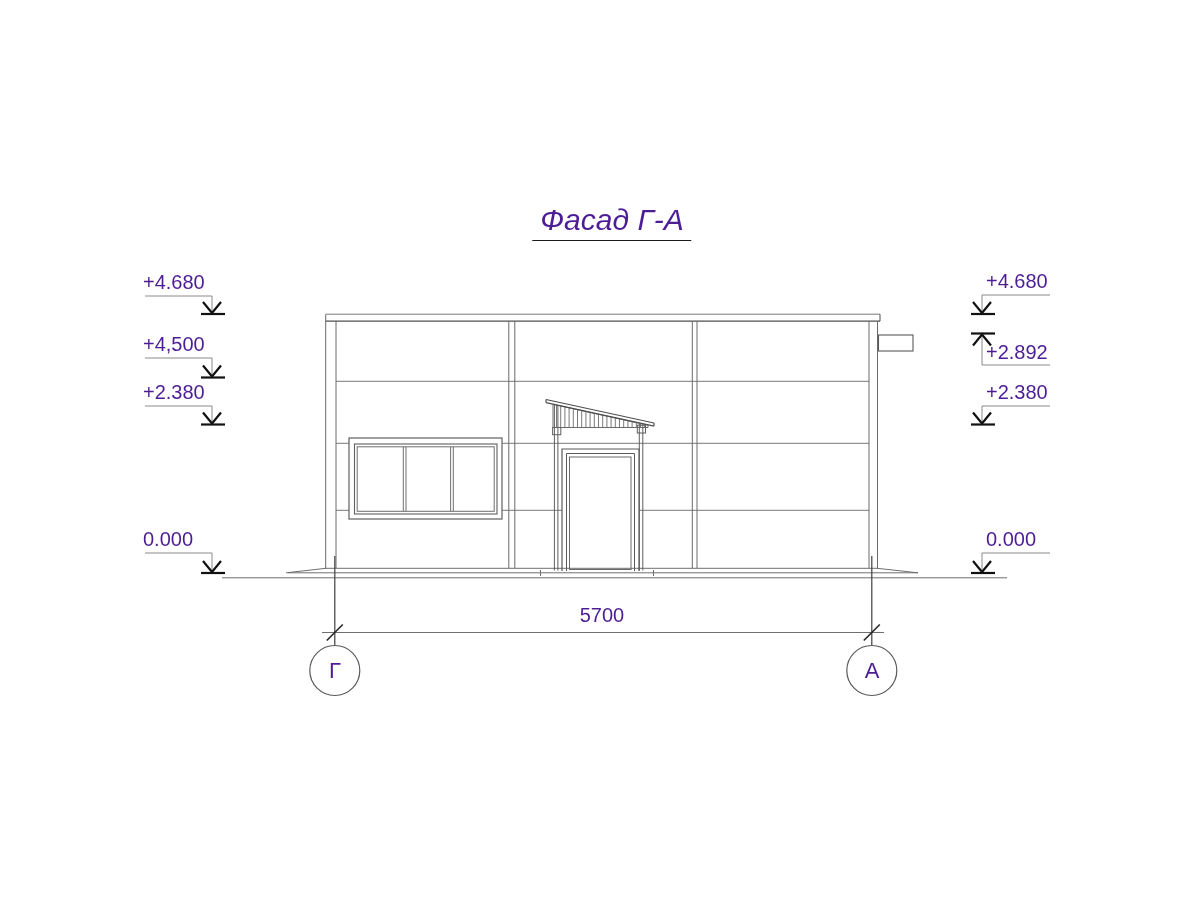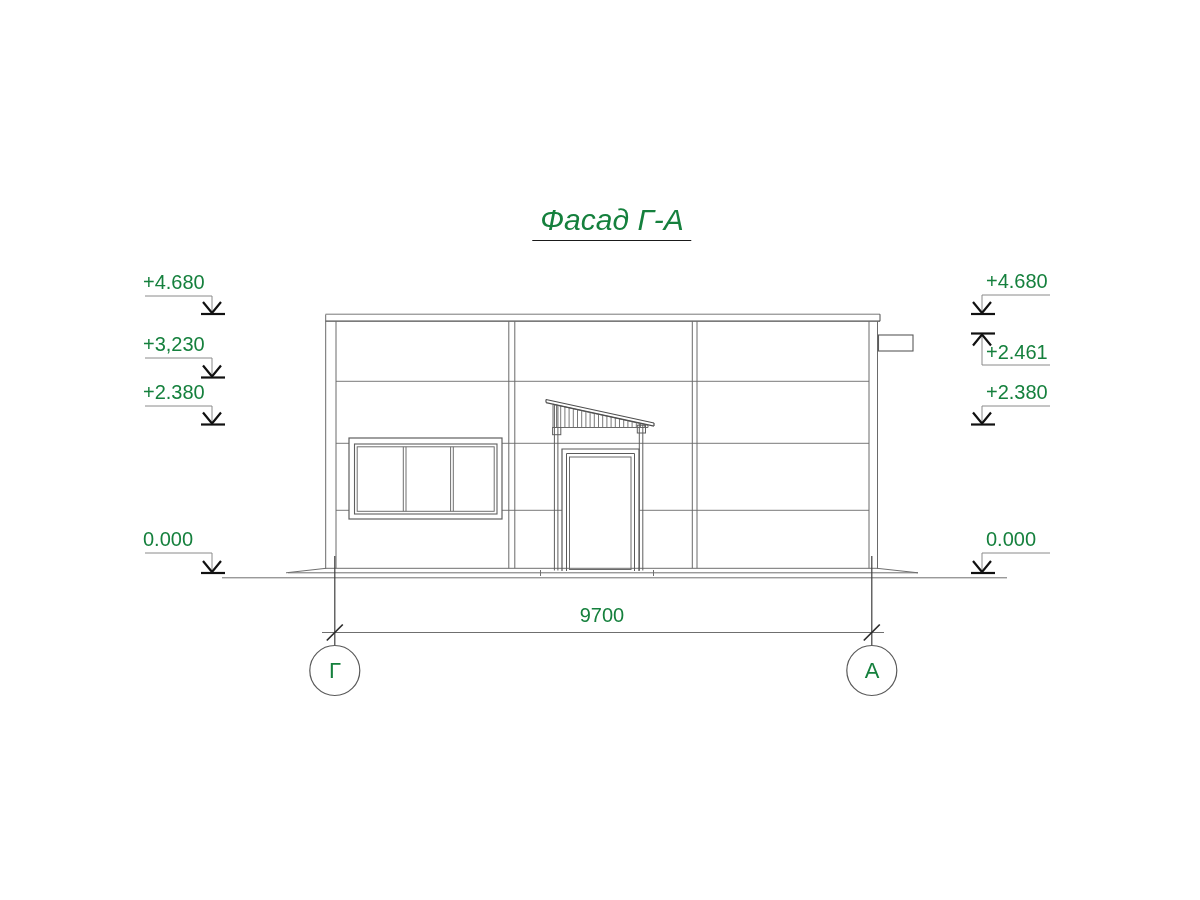--- a/index.html
+++ b/index.html
@@ -1,21 +1,21 @@
 <!DOCTYPE html>
 <html><head>
 <meta charset="utf-8">
 <style>
   html,body{margin:0;padding:0;background:#fff;}
   #canvas{
     position:relative;width:1200px;height:900px;background:#ffffff;
     font-family:"Liberation Sans", sans-serif;color:#111;overflow:hidden;
   }
   #drawing{position:absolute;left:0;top:0;}
-  .lbl{position:absolute;color:#15803d;white-space:nowrap;}
+  .lbl{position:absolute;color:#4c1d95;white-space:nowrap;}
   .level-lbl{font-size:20px;line-height:22px;width:70px;text-align:left;}
   .dim-lbl{font-size:20px;line-height:22px;width:90px;text-align:center;}
   .axis-lbl{font-size:22px;line-height:24px;width:50px;text-align:center;}
   .title-lbl{
     font-size:30px;line-height:34px;font-style:italic;
     transform:translateX(-50%);
     border-bottom:1.6px solid #1a1a1a;padding:0 8px 3px 8px;
   }
 </style>
 </head>
@@ -200,27 +200,27 @@
         <line x1="982" y1="553" x2="982" y2="571" stroke="#8a8a8a" stroke-width="1"></line>
         <path d="M973 561 L982 572 L991 561" fill="none" stroke="#111" stroke-width="2.2"></path>
         <line x1="971" y1="573" x2="995" y2="573" stroke="#111" stroke-width="2.2"></line>
       </g>
     </g>
   </svg>
 
   <div class="lbl title-lbl" style="left:612px;top:203px;">Фасад Г-А</div>
 
   <div class="lbl level-lbl" style="left:143px;top:271px;">+4.680</div>
-  <div class="lbl level-lbl" style="left:143px;top:333px;">+3,230</div>
+  <div class="lbl level-lbl" style="left:143px;top:333px;">+4,500</div>
   <div class="lbl level-lbl" style="left:143px;top:381px;">+2.380</div>
   <div class="lbl level-lbl" style="left:143px;top:528px;">0.000</div>
 
   <div class="lbl level-lbl" style="left:986px;top:270px;">+4.680</div>
-  <div class="lbl level-lbl" style="left:986px;top:341px;">+2.461</div>
+  <div class="lbl level-lbl" style="left:986px;top:341px;">+2.892</div>
   <div class="lbl level-lbl" style="left:986px;top:381px;">+2.380</div>
   <div class="lbl level-lbl" style="left:986px;top:528px;">0.000</div>
 
-  <div class="lbl dim-lbl" style="left:557px;top:604px;">9700</div>
+  <div class="lbl dim-lbl" style="left:557px;top:604px;">5700</div>
 
   <div class="lbl axis-lbl" style="left:310px;top:659px;">Г</div>
   <div class="lbl axis-lbl" style="left:847px;top:659px;">А</div>
 
 </div>
 
 </body></html>

